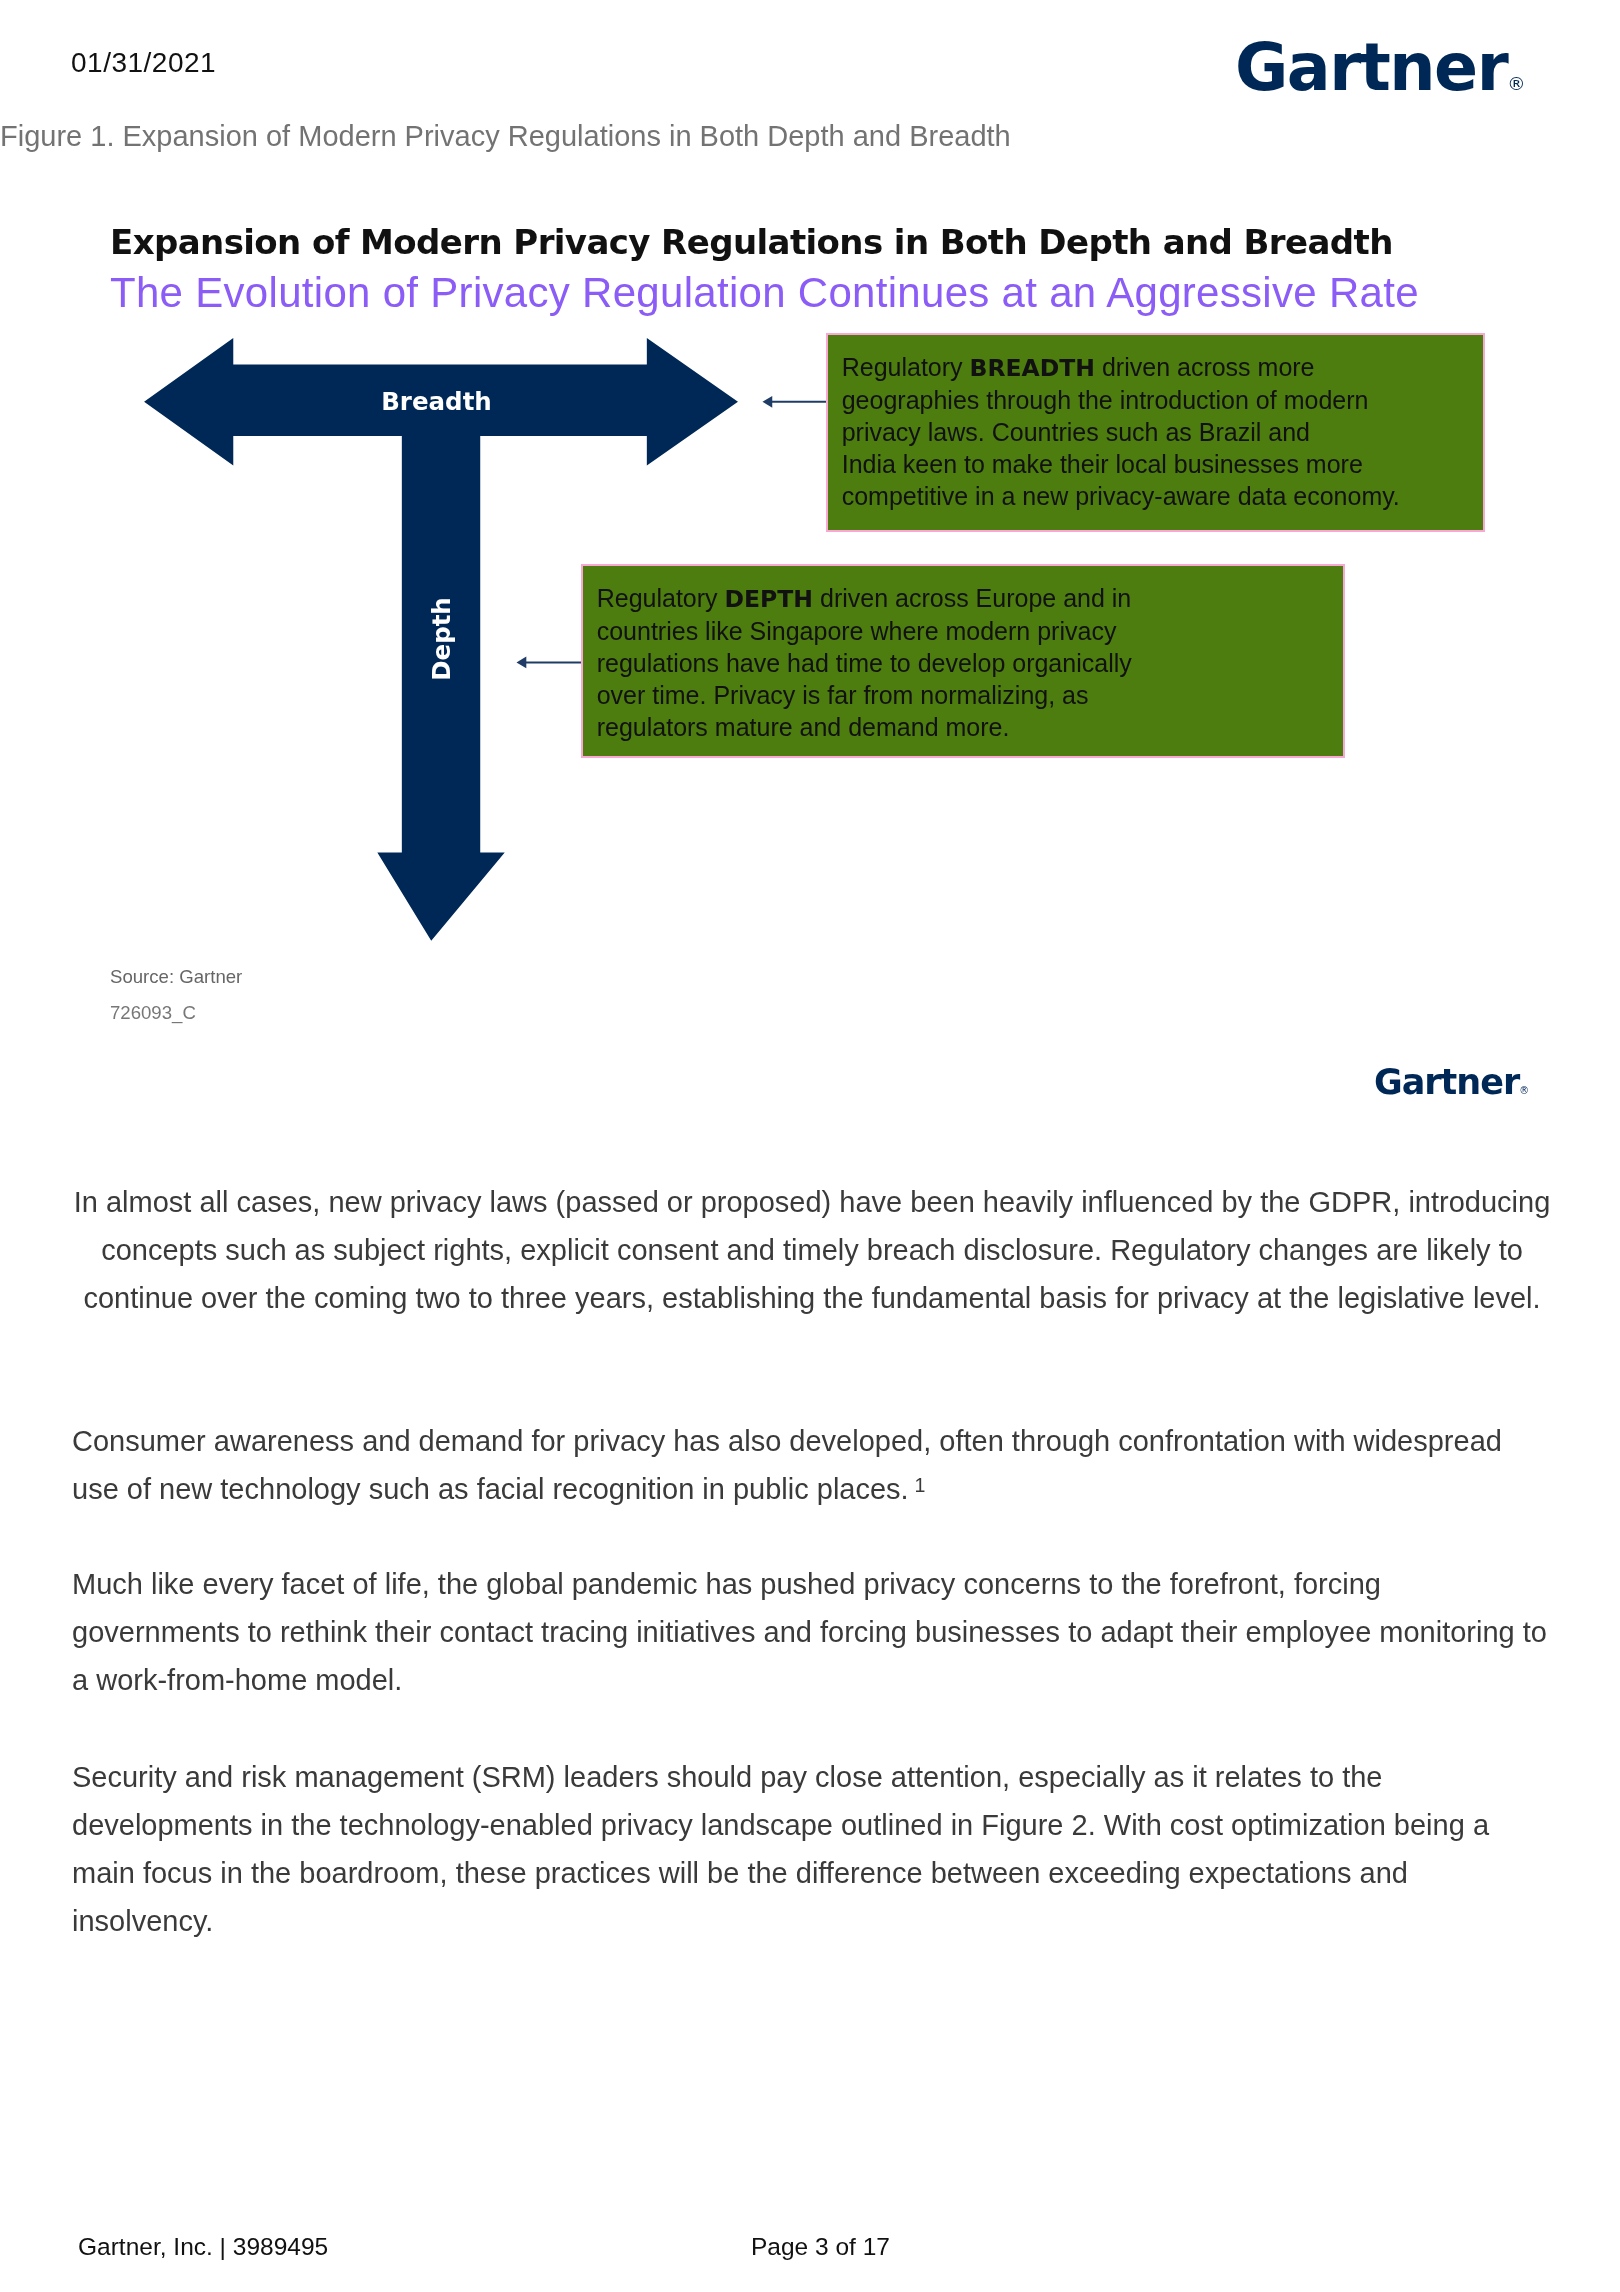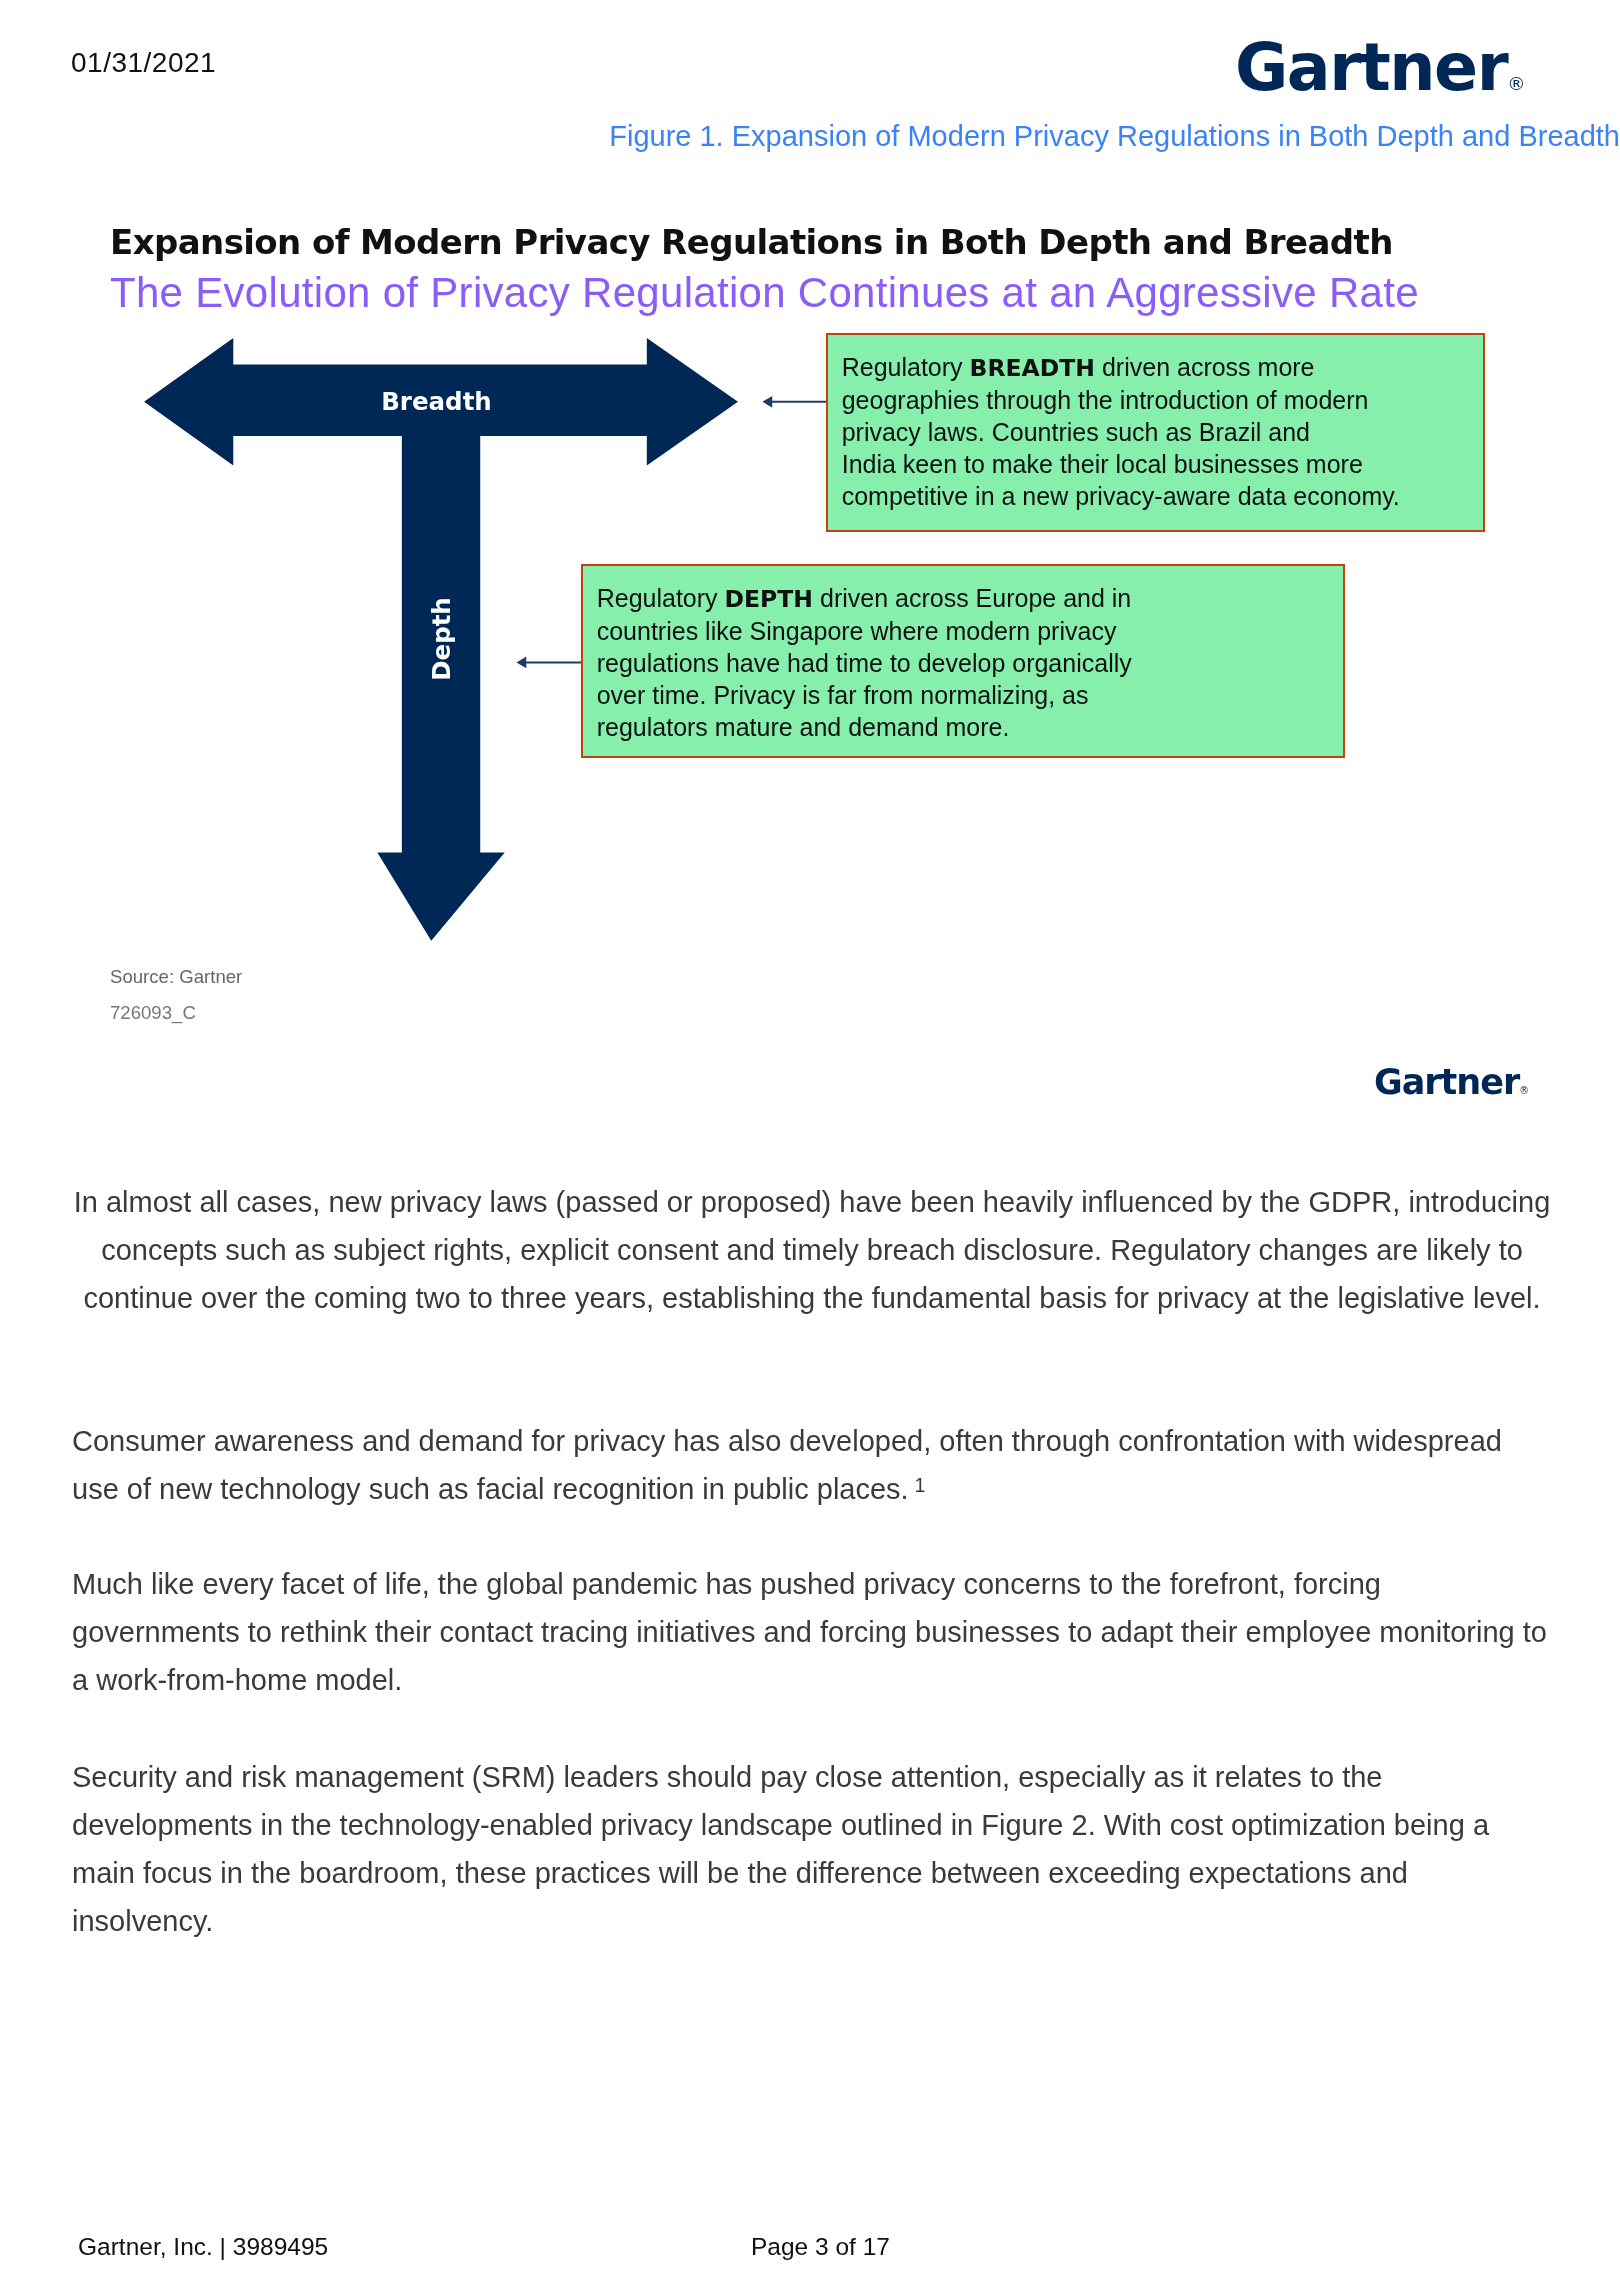--- a/index.html
+++ b/index.html
@@ -2,25 +2,25 @@
 <html><head>
 <meta charset="utf-8">
 <style>
   html, body { margin: 0; padding: 0; background: #ffffff; }
   body { width: 1620px; height: 2293px; position: relative; overflow: hidden; font-family: "Liberation Sans", sans-serif; color: #222; }
   .abs { position: absolute; }
   .date { left: 71px; top: 47px; font-size: 28px; color: #111; letter-spacing: 0.5px; }
   .logo { font-family: "DejaVu Sans", sans-serif; font-weight: bold; color: #002856; letter-spacing: -1.5px; }
   .logo .reg { font-size: 0.28em; font-weight: normal; letter-spacing: 0; vertical-align: baseline; }
   .logo-top { left: 1235px; top: 29px; font-size: 65px; line-height: 78px; }
-  .fig-caption { left: 0; width: 1620px; top: 120px; text-align: right; font-size: 29px; color: #3b82f6; }
+  .fig-caption { left: 0; width: 1620px; top: 120px; text-align: left; font-size: 29px; color: #737373; }
   .fig-title { left: 110px; top: 222px; font-size: 34px; font-weight: bold; color: #111; font-family: "DejaVu Sans", sans-serif; letter-spacing: -0.6px; }
   .fig-subtitle { left: 110px; top: 269px; font-size: 42px; color: #8b5cf6; font-family: "Liberation Sans", sans-serif; letter-spacing: 0.3px; }
   svg.diagram { position: absolute; left: 0; top: 0; }
-  .callout { position: absolute; border: 2px solid #c2410c; background: #86efac; box-sizing: border-box; font-size: 25px; line-height: 32px; color: #111; font-family: "Liberation Sans", sans-serif; }
+  .callout { position: absolute; border: 2px solid #f9a8d4; background: #4d7c0f; box-sizing: border-box; font-size: 25px; line-height: 32px; color: #111; font-family: "Liberation Sans", sans-serif; }
   .callout b { font-family: "DejaVu Sans", sans-serif; font-weight: bold; font-size: 23.5px; }
   .callout-breadth { left: 826px; top: 333px; width: 659px; height: 199px; padding: 15.7px 0 0 13.7px; }
   .callout-depth { left: 581px; top: 564px; width: 764px; height: 194px; padding: 15.7px 0 0 13.7px; }
   .arrow-label { position: absolute; color: #fff; font-weight: bold; font-family: "DejaVu Sans", sans-serif; font-size: 24.5px; }
   .label-breadth { left: 363px; top: 387px; width: 147px; text-align: center; }
   .label-depth { left: 412px; top: 639px; transform: translate(-50%, -50%) rotate(-90deg); transform-origin: center; }
   .source { left: 110px; top: 966px; font-size: 18.6px; color: #666; }
   .fig-id { left: 110px; top: 1002px; font-size: 18.6px; color: #777; }
   .logo-fig { left: 1374px; top: 1061px; font-size: 35px; line-height: 43px; letter-spacing: -1px; }
   .para { left: 72px; width: 1480px; font-size: 29px; line-height: 48px; color: #3a3a3a; }

